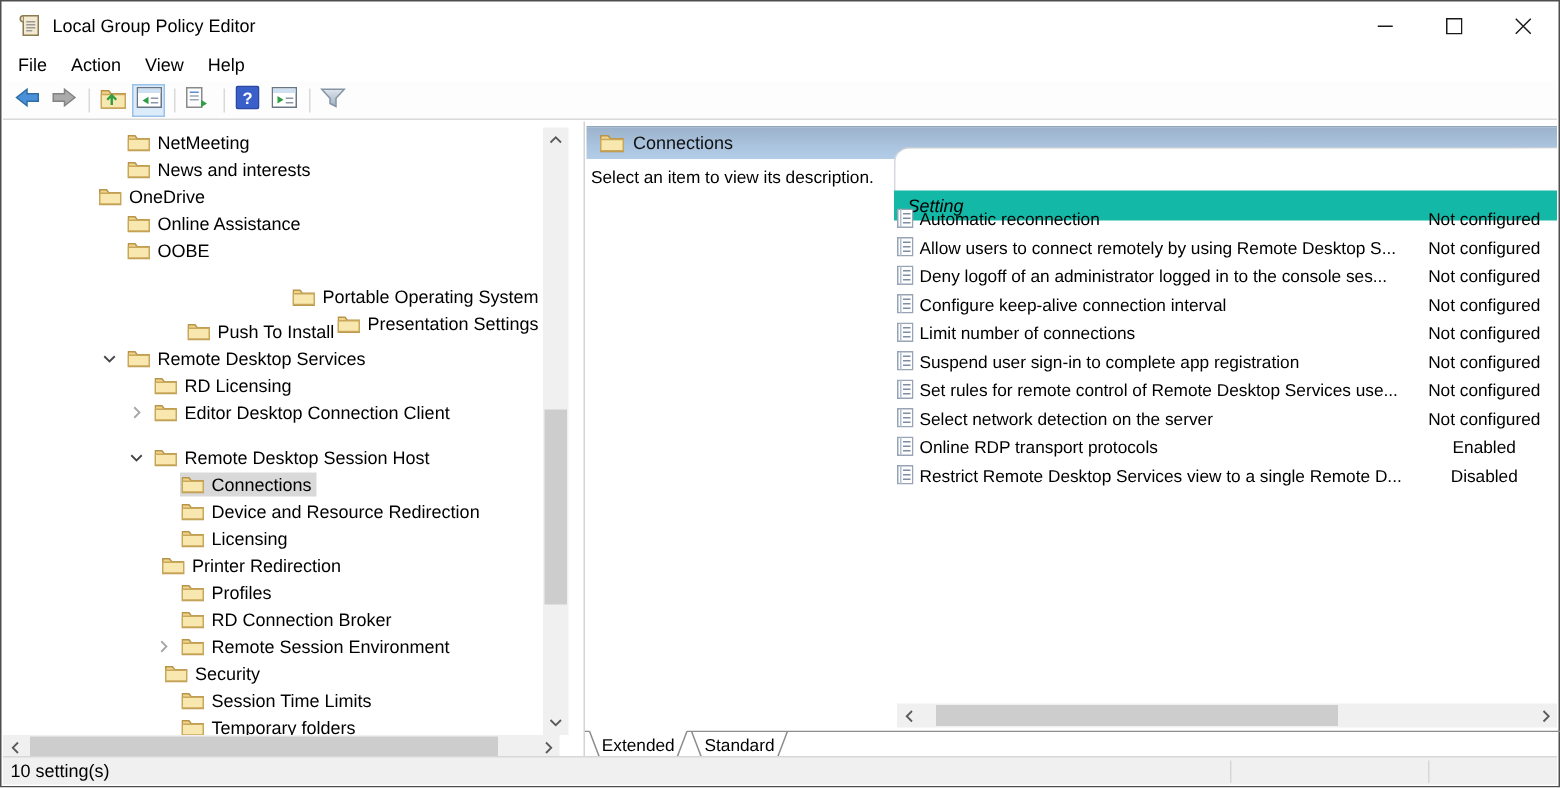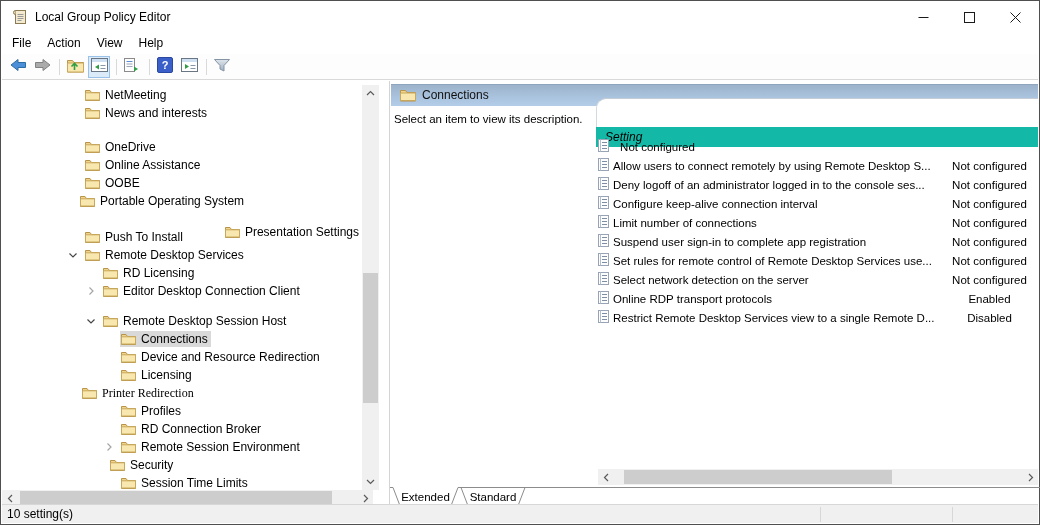--- a/index.html
+++ b/index.html
@@ -193,21 +193,21 @@
           <span class="core">
             <span style="display: inline-flex;">
               <svg width="15" height="12" viewBox="0 0 15 12">
                 <path d="M0.5 1.5 h4.5 l1.5 2 h8 v8 h-14 z" fill="#efd489" stroke="#b7944a"></path>
                 <path d="M0.5 3.8 h14 v7.2 h-14 z" fill="#f8e7ae" stroke="#c9a85c"></path>
               </svg>
             </span>
             <span class="tlabel">News and interests</span>
           </span>
         </div>
-        <div class="trow" style="padding-left: 63px; margin-top: 16px;">
+        <div class="trow" style="padding-left: 44px;">
           <span class="chev"></span>
           <span class="core">
             <span style="display: inline-flex;">
               <svg width="15" height="12" viewBox="0 0 15 12">
                 <path d="M0.5 1.5 h4.5 l1.5 2 h8 v8 h-14 z" fill="#efd489" stroke="#b7944a"></path>
                 <path d="M0.5 3.8 h14 v7.2 h-14 z" fill="#f8e7ae" stroke="#c9a85c"></path>
               </svg>
             </span>
             <span class="tlabel">OneDrive</span>
           </span>
@@ -229,21 +229,21 @@
           <span class="core">
             <span style="display: inline-flex;">
               <svg width="15" height="12" viewBox="0 0 15 12">
                 <path d="M0.5 1.5 h4.5 l1.5 2 h8 v8 h-14 z" fill="#efd489" stroke="#b7944a"></path>
                 <path d="M0.5 3.8 h14 v7.2 h-14 z" fill="#f8e7ae" stroke="#c9a85c"></path>
               </svg>
             </span>
             <span class="tlabel">OOBE</span>
           </span>
         </div>
-        <div class="trow" style="padding-left: 58px;">
+        <div class="trow" style="padding-left: 44px; flex-direction: column;">
           <span class="chev"></span>
           <span class="core">
             <span style="display: inline-flex;">
               <svg width="15" height="12" viewBox="0 0 15 12">
                 <path d="M0.5 1.5 h4.5 l1.5 2 h8 v8 h-14 z" fill="#efd489" stroke="#b7944a"></path>
                 <path d="M0.5 3.8 h14 v7.2 h-14 z" fill="#f8e7ae" stroke="#c9a85c"></path>
               </svg>
             </span>
             <span class="tlabel">Portable Operating System</span>
           </span>
@@ -253,21 +253,21 @@
           <span class="core">
             <span style="display: inline-flex;">
               <svg width="15" height="12" viewBox="0 0 15 12">
                 <path d="M0.5 1.5 h4.5 l1.5 2 h8 v8 h-14 z" fill="#efd489" stroke="#b7944a"></path>
                 <path d="M0.5 3.8 h14 v7.2 h-14 z" fill="#f8e7ae" stroke="#c9a85c"></path>
               </svg>
             </span>
             <span class="tlabel">Presentation Settings</span>
           </span>
         </div>
-        <div class="trow" style="padding-left: 63px;">
+        <div class="trow" style="padding-left: 63px; gap: 40px;">
           <span class="chev"></span>
           <span class="core">
             <span style="display: inline-flex;">
               <svg width="15" height="12" viewBox="0 0 15 12">
                 <path d="M0.5 1.5 h4.5 l1.5 2 h8 v8 h-14 z" fill="#efd489" stroke="#b7944a"></path>
                 <path d="M0.5 3.8 h14 v7.2 h-14 z" fill="#f8e7ae" stroke="#c9a85c"></path>
               </svg>
             </span>
             <span class="tlabel">Push To Install</span>
           </span>
@@ -361,21 +361,21 @@
           <span class="core">
             <span style="display: inline-flex;">
               <svg width="15" height="12" viewBox="0 0 15 12">
                 <path d="M0.5 1.5 h4.5 l1.5 2 h8 v8 h-14 z" fill="#efd489" stroke="#b7944a"></path>
                 <path d="M0.5 3.8 h14 v7.2 h-14 z" fill="#f8e7ae" stroke="#c9a85c"></path>
               </svg>
             </span>
             <span class="tlabel">Licensing</span>
           </span>
         </div>
-        <div class="trow" style="padding-left: 60px; font-family: Liberation Serif, serif;">
+        <div class="trow" style="padding-left: 86px;">
           <span class="chev"></span>
           <span class="core">
             <span style="display: inline-flex;">
               <svg width="15" height="12" viewBox="0 0 15 12">
                 <path d="M0.5 1.5 h4.5 l1.5 2 h8 v8 h-14 z" fill="#efd489" stroke="#b7944a"></path>
                 <path d="M0.5 3.8 h14 v7.2 h-14 z" fill="#f8e7ae" stroke="#c9a85c"></path>
               </svg>
             </span>
             <span class="tlabel">Printer Redirection</span>
           </span>
@@ -519,20 +519,21 @@
     </div>
     <div class="rows" id="rows">
         <div class="srow">
           <span class="sicon"><svg width="11" height="13" viewBox="0 0 11 13">
               <rect x="0.5" y="0.5" width="10" height="12" fill="#fdfdfd" stroke="#98a4b5"></rect>
               <line x1="2.5" y1="0.5" x2="2.5" y2="12.5" stroke="#b4bfce"></line>
               <line x1="4" y1="3.5" x2="9" y2="3.5" stroke="#7d8da3"></line>
               <line x1="4" y1="6.5" x2="9" y2="6.5" stroke="#7d8da3"></line>
               <line x1="4" y1="9.5" x2="9" y2="9.5" stroke="#7d8da3"></line>
             </svg></span>
+          <span class="sname">Automatic reconnection</span>
           <span class="sstate">Not configured</span>
         </div>
         <div class="srow">
           <span class="sicon"><svg width="11" height="13" viewBox="0 0 11 13">
               <rect x="0.5" y="0.5" width="10" height="12" fill="#fdfdfd" stroke="#98a4b5"></rect>
               <line x1="2.5" y1="0.5" x2="2.5" y2="12.5" stroke="#b4bfce"></line>
               <line x1="4" y1="3.5" x2="9" y2="3.5" stroke="#7d8da3"></line>
               <line x1="4" y1="6.5" x2="9" y2="6.5" stroke="#7d8da3"></line>
               <line x1="4" y1="9.5" x2="9" y2="9.5" stroke="#7d8da3"></line>
             </svg></span>

